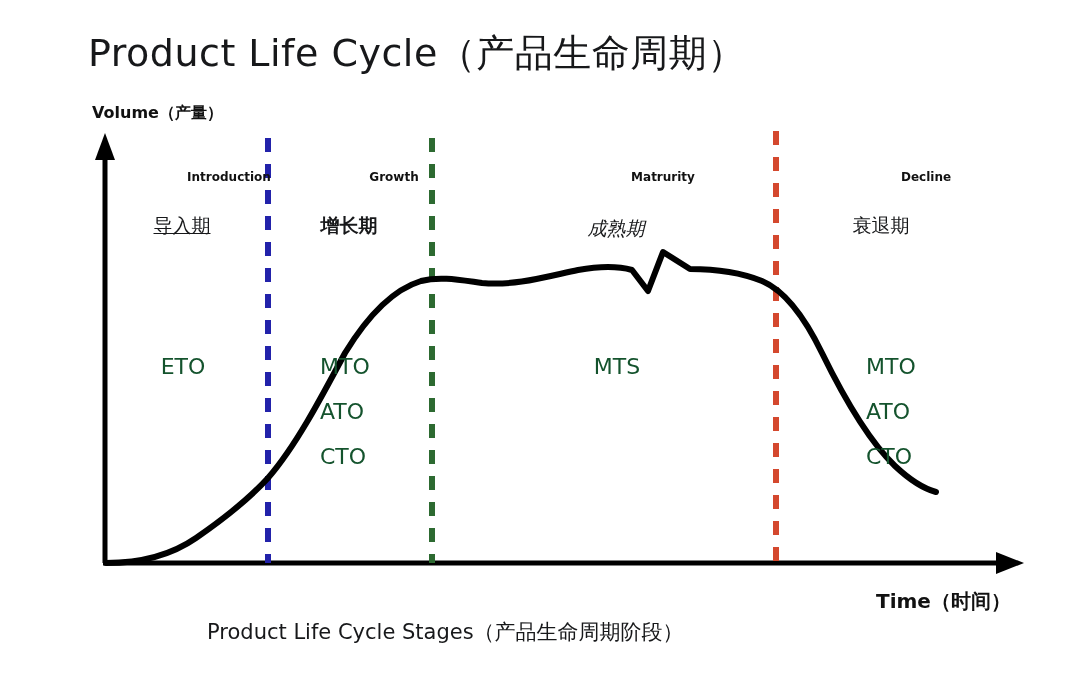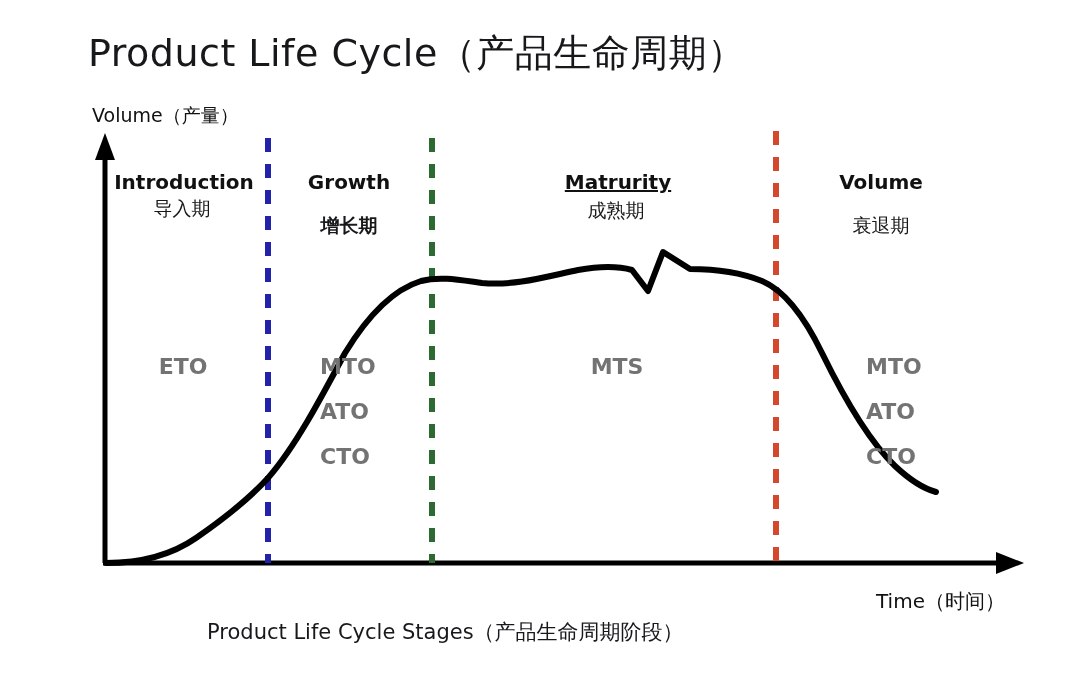--- a/index.html
+++ b/index.html
@@ -27,63 +27,64 @@
     top: 28px;
     font-size: 38px;
     font-weight: 400;
     letter-spacing: 0.5px;
     color: #17181a;
     white-space: nowrap;
   }
   .axis-label-y {
     left: 92px;
     top: 103px;
-    font-size: 19px;
-    font-weight: 400;
+    font-size: 16px;
+    font-weight: 700;
     color: #111111;
     white-space: nowrap;
   }
   .axis-label-x-center {
     left: 207px;
     top: 586px;
     font-size: 21px;
     font-weight: 400;
     color: #17181a;
     white-space: nowrap;
     margin-top: 32px;
   }
   .axis-label-x-right {
     left: 876px;
     top: 588px;
     font-size: 20px;
-    font-weight: 400;
+    font-weight: 700;
     color: #111111;
     white-space: nowrap;
   }
 
   .stage-en {
-    font-size: 20px;
+    font-size: 12px;
     font-weight: 700;
     color: #111111;
     white-space: nowrap;
     text-align: center;
     transform: translateX(-50%);
+    margin-left: 45px;
   }
   .stage-zh {
     font-size: 19px;
     font-weight: 400;
     color: #17181a;
     white-space: nowrap;
     text-align: center;
     transform: translateX(-50%);
   }
   .mode-label {
     font-size: 22px;
-    font-weight: 700;
-    color: #737373;
+    font-weight: 400;
+    color: #14532d;
     white-space: nowrap;
   }
   .mode-label.ctr { transform: translateX(-50%); }
 
   svg.plot {
     position: absolute;
     left: 0;
     top: 0;
     width: 1080px;
     height: 677px;
@@ -126,29 +127,29 @@
              L 648 291
              L 663 252
              L 690 269
              C 716 269, 742 273, 762 281
              C 786 291, 805 318, 822 353
              C 845 400, 870 442, 895 466
              C 912 482, 925 489, 936 492"></path>
   </svg>
 
   <div class="abs stage-en" style="left:184px; top:170px;">Introduction</div>
-  <div class="abs stage-zh" style="left:182px; top:196px;">导入期</div>
+  <div class="abs stage-zh" style="left:182px; top:213px;text-decoration:underline;">导入期</div>
 
   <div class="abs stage-en" style="left:349px; top:170px;text-align:right;">Growth</div>
   <div class="abs stage-zh" style="left:349px; top:213px;font-weight:bold;">增长期</div>
 
-  <div class="abs stage-en" style="left:618px; top:170px;text-decoration:underline;">Matrurity</div>
-  <div class="abs stage-zh" style="left:616px; top:198px;">成熟期</div>
+  <div class="abs stage-en" style="left:618px; top:170px;">Matrurity</div>
+  <div class="abs stage-zh" style="left:616px; top:216px;font-style:italic;">成熟期</div>
 
-  <div class="abs stage-en" style="left:881px; top:170px;">Volume</div>
+  <div class="abs stage-en" style="left:881px; top:170px;">Decline</div>
   <div class="abs stage-zh" style="left:881px; top:213px;">衰退期</div>
 
   <div class="abs mode-label ctr" style="left:183px; top:354px;">ETO</div>
 
   <div class="abs mode-label" style="left:320px; top:354px;">MTO</div>
   <div class="abs mode-label" style="left:320px; top:399px;">ATO</div>
   <div class="abs mode-label" style="left:320px; top:444px;">CTO</div>
 
   <div class="abs mode-label ctr" style="left:617px; top:354px;text-align:right;">MTS</div>
 

